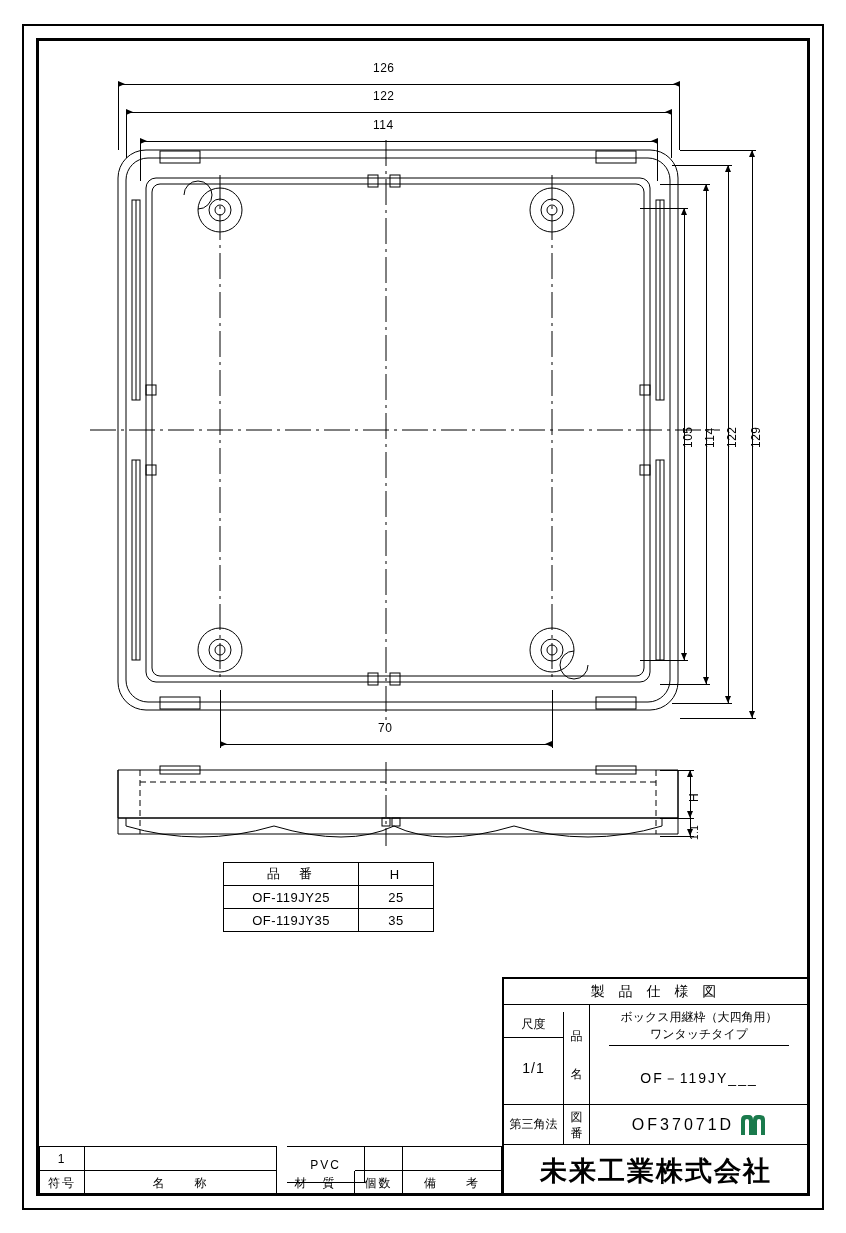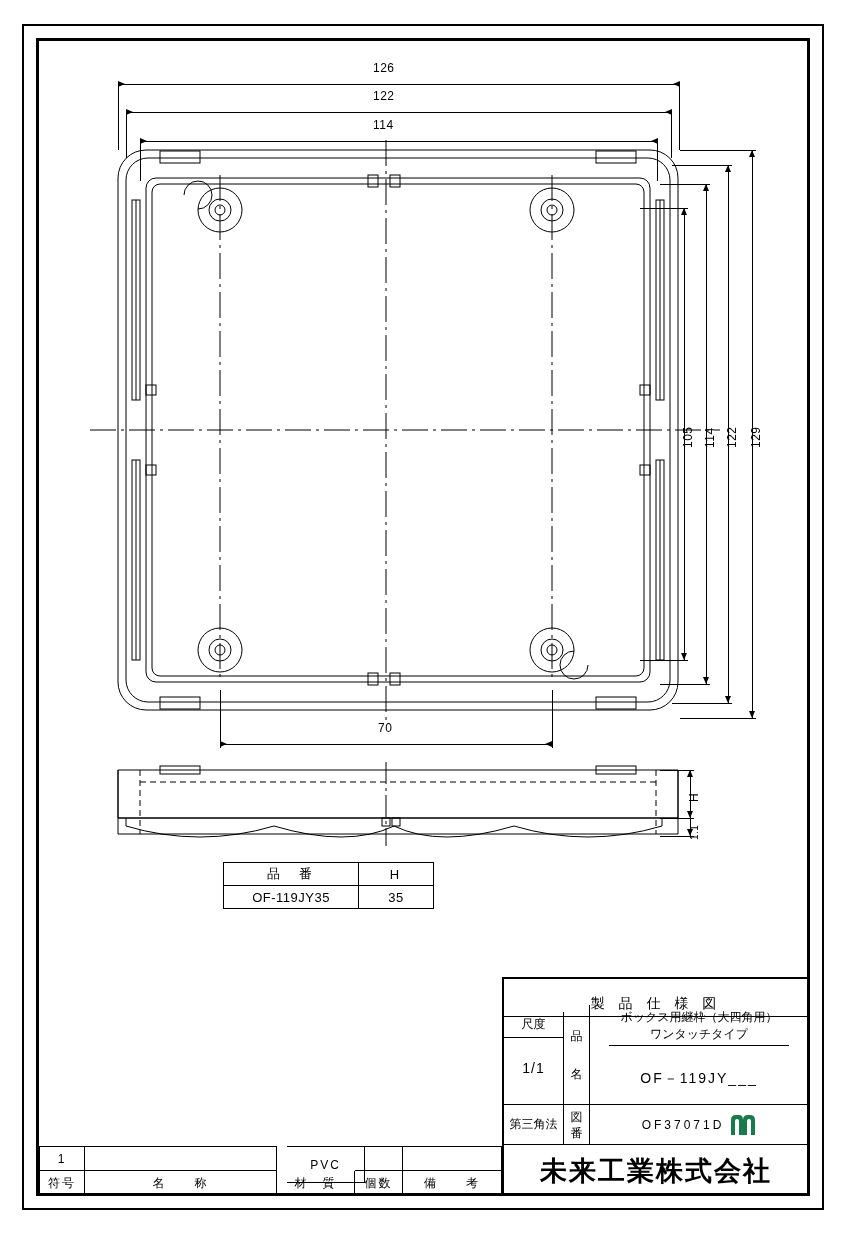--- a/index.html
+++ b/index.html
@@ -115,21 +115,21 @@
     top: 977px;
     width: 308px;
     height: 219px;
     border: 2px solid #000;
     box-sizing: border-box;
   }
   .tb-row1 {
     position: absolute; left: 0; top: 0; width: 100%; height: 26px;
     border-bottom: 1px solid #000; box-sizing: border-box;
     display: flex; align-items: center; justify-content: center;
-    font-size: 14px; letter-spacing: 5px; margin-top: 12px;
+    font-size: 14px; letter-spacing: 5px;
   }
   .tb-cell {
     position: absolute;
     box-sizing: border-box;
     display: flex; align-items: center; justify-content: center;
     font-size: 12px;
   }
   .bdr-r { border-right: 1px solid #000; }
   .bdr-b { border-bottom: 1px solid #000; }
   .company {
@@ -322,20 +322,24 @@
   <div class="lbl-v" style="left:688px; top:840px; font-size:10px;">1.1</div>
   <div class="hline" style="left:660px; top:836px; width:34px;"></div>
 
   <table class="htable">
     <tbody>
         <tr class="head">
       <td class="c1">品　番</td>
       <td class="c2">H</td>
     </tr>
     <tr>
+      <td class="c1">OF-119JY25</td>
+      <td class="c2">25</td>
+    </tr>
+    <tr>
       <td class="c1">OF-119JY35</td>
       <td class="c2">35</td>
     </tr>
   </tbody>
     </table>
 
   <div class="titleblock">
     <div class="tb-row1">製 品 仕 様 図</div>
 
     <div class="tb-cell bdr-r bdr-b" style="left:0; top:33px; width:60px; height:26px;">尺度</div>
@@ -352,21 +356,21 @@
       <div style="font-size:12px; border-bottom:1px solid #000; width:180px; text-align:center; padding-bottom:2px;">ワンタッチタイプ</div>
       <div style="font-size:14px; letter-spacing:2px; margin-top:24px;">OF－119JY___</div>
     </div>
 
     <div class="tb-cell bdr-r bdr-b" style="left:0; top:126px; width:60px; height:40px;">第三角法</div>
 
     <div class="tb-cell bdr-r bdr-b" style="left:60px; top:126px; width:26px; height:40px; flex-direction:column; line-height:16px;">
       <span>図</span>
       <span>番</span>
     </div>
-    <div class="tb-cell bdr-b" style="left:86px; top:126px; width:218px; height:40px; font-size:12px; letter-spacing:3px;">
+    <div class="tb-cell bdr-b" style="left:86px; top:126px; width:218px; height:40px; font-size:16px; letter-spacing:3px;">
       <span>OF37071D</span>
       <span class="logo-m">
         <svg width="26" height="22" viewBox="0 0 26 22">
           <path d="M1 21 L1 6 Q1 1 6 1 L9 1 Q13 1 13 6 L13 21 L9 21 L9 7 Q9 5 7 5 Q5 5 5 7 L5 21 Z" fill="#1a7a4c"></path>
           <path d="M13 21 L13 6 Q13 1 18 1 L20 1 Q25 1 25 6 L25 21 L21 21 L21 7 Q21 5 19 5 Q17 5 17 7 L17 21 Z" fill="#1a7a4c"></path>
         </svg>
       </span>
     </div>
   </div>
 

